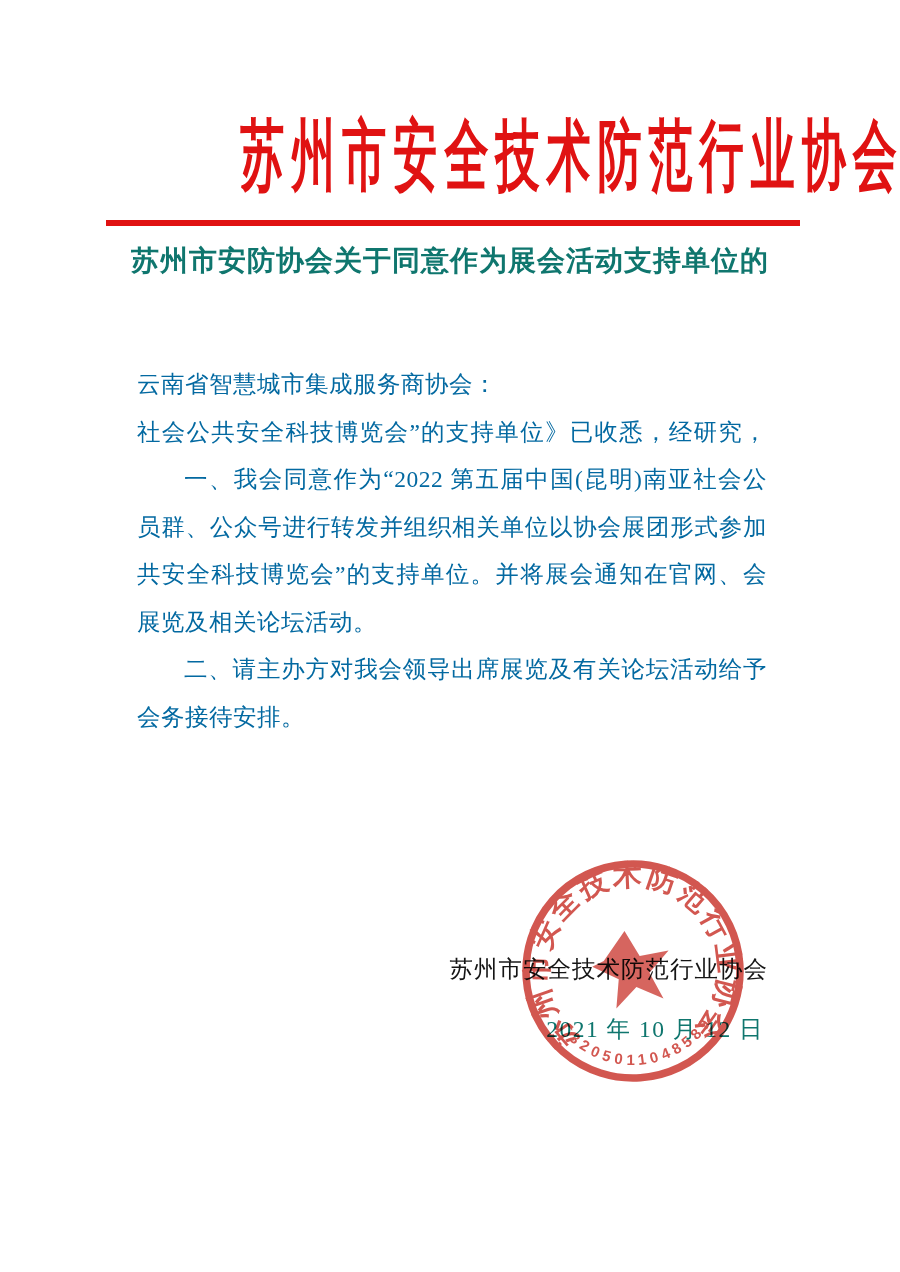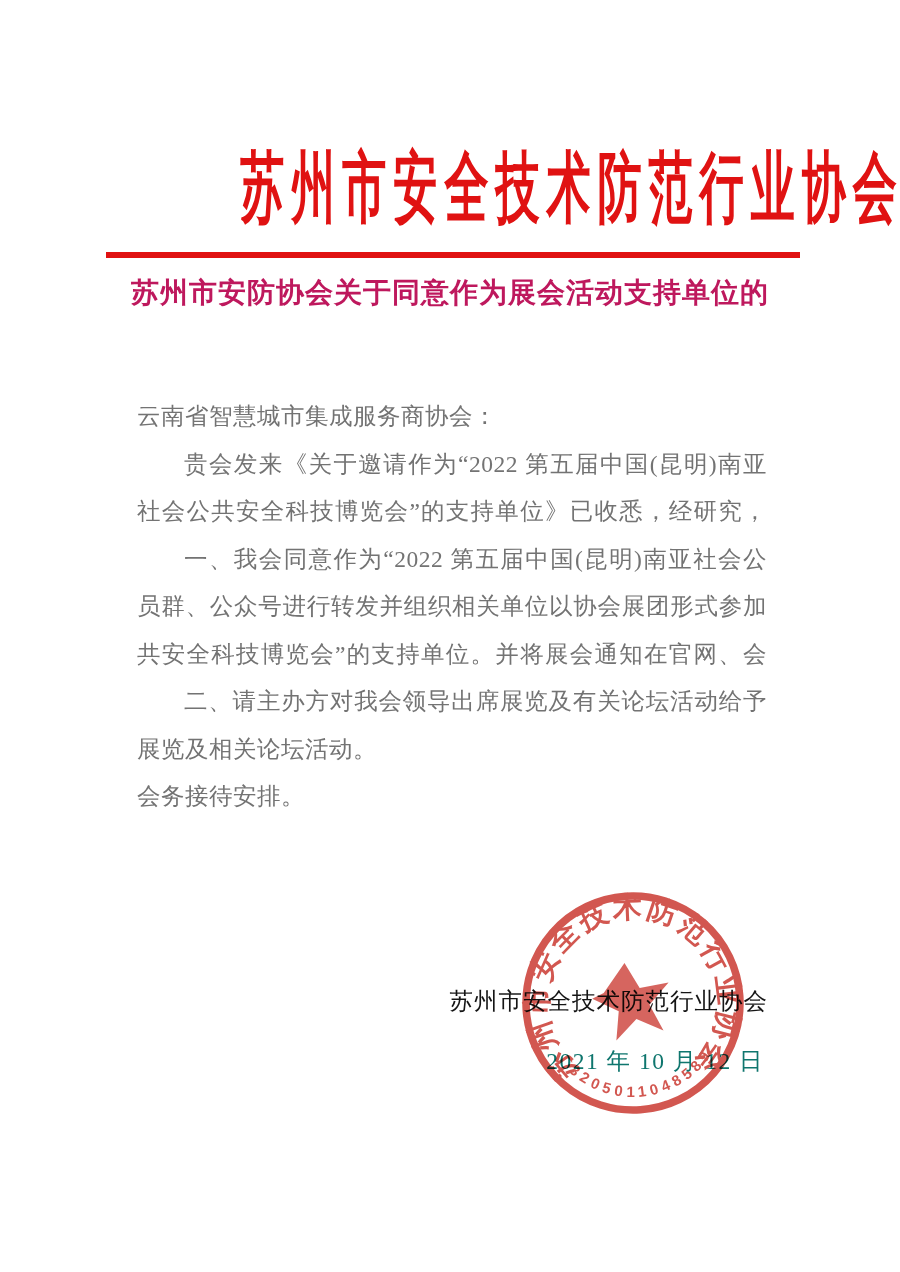--- a/index.html
+++ b/index.html
@@ -3,21 +3,20 @@
 <meta charset="utf-8">
 <style>
   html,body{margin:0;padding:0;background:#ffffff;}
   .page{
     position:relative;
     width:900px;height:1208px;
     background:#ffffff;
     overflow:hidden;
     font-family:"Liberation Serif","DejaVu Serif",serif;
     color:#1c1c1c;
-    margin-top:32px;
   }
   
   .letterhead{
     position:absolute;top:112px;left:0;width:900px;
     text-align:center;line-height:86px;white-space:nowrap;
   }
   .letterhead .org{
     display:inline-block;
     font-family:"Liberation Sans","DejaVu Sans",sans-serif;
     font-weight:bold;
@@ -28,26 +27,26 @@
     transform-origin:center;
   }
   .red-rule{
     position:absolute;top:220px;left:106px;width:694px;height:6px;
     background:#e01212;
   }
   
   .doc-title{
     position:absolute;top:236px;left:0;width:900px;
     text-align:center;font-size:28px;line-height:49px;
-    font-weight:600;letter-spacing:1px;color:#be185d;
+    font-weight:600;letter-spacing:1px;color:#0f766e;
   }
   
   .body-text{
     position:absolute;top:361px;left:137px;width:630px;
-    font-size:23.5px;color:#737373;
+    font-size:23.5px;color:#0369a1;
   }
   .line{
     line-height:47.5px;height:47.5px;
     text-align:justify;text-align-last:justify;
     letter-spacing:0.5px;
   }
   .line.left{text-align:left;text-align-last:auto;}
   .line.indent{text-indent:2em;}
   
   .sig-org{
@@ -79,27 +78,26 @@
     <span class="org">苏州市安全技术防范行业协会</span>
   </div>
   <div class="red-rule"></div>
 
   <div class="doc-title">
     <div>苏州市安防协会关于同意作为展会活动支持单位的</div>
   </div>
 
   <div class="body-text">
     <div class="line left">云南省智慧城市集成服务商协会：</div>
-    <div class="line indent">贵会发来《关于邀请作为“2022 第五届中国(昆明)南亚</div>
     <div class="line">社会公共安全科技博览会”的支持单位》已收悉，经研究，</div>
     <div class="line indent">一、我会同意作为“2022 第五届中国(昆明)南亚社会公</div>
     <div class="line">员群、公众号进行转发并组织相关单位以协会展团形式参加</div>
     <div class="line">共安全科技博览会”的支持单位。并将展会通知在官网、会</div>
+    <div class="line left">展览及相关论坛活动。</div>
     <div class="line indent">二、请主办方对我会领导出席展览及有关论坛活动给予</div>
-    <div class="line left">展览及相关论坛活动。</div>
     <div class="line left">会务接待安排。</div>
   </div>
 
   <div class="sig-org">苏州市安全技术防范行业协会</div>
   <div class="sig-date">2021 年 10 月 12 日</div>
 
   <svg class="seal" viewBox="0 0 242 242">
     <g transform="rotate(-4 121 121)">
       <circle cx="121" cy="121" r="107" fill="none" stroke="#cc4038" stroke-width="7.5"></circle>
       <path id="sealTextArc" d="M 65.7 186.9 A 86 86 0 1 1 176.3 186.9" fill="none"></path>

